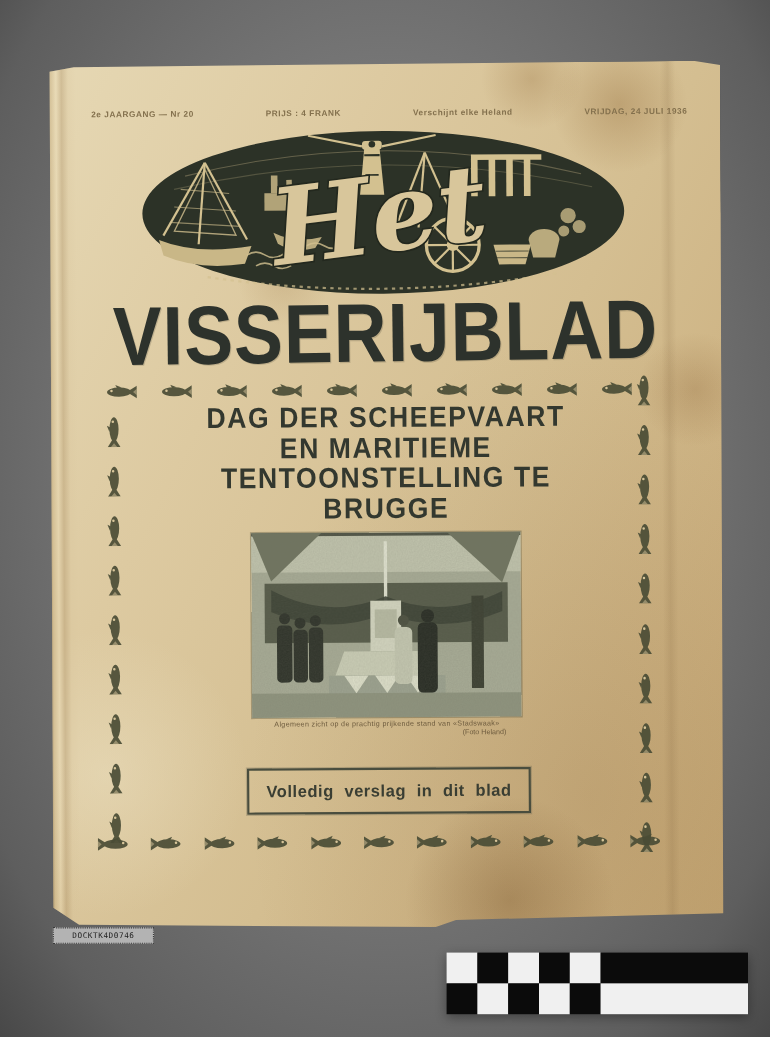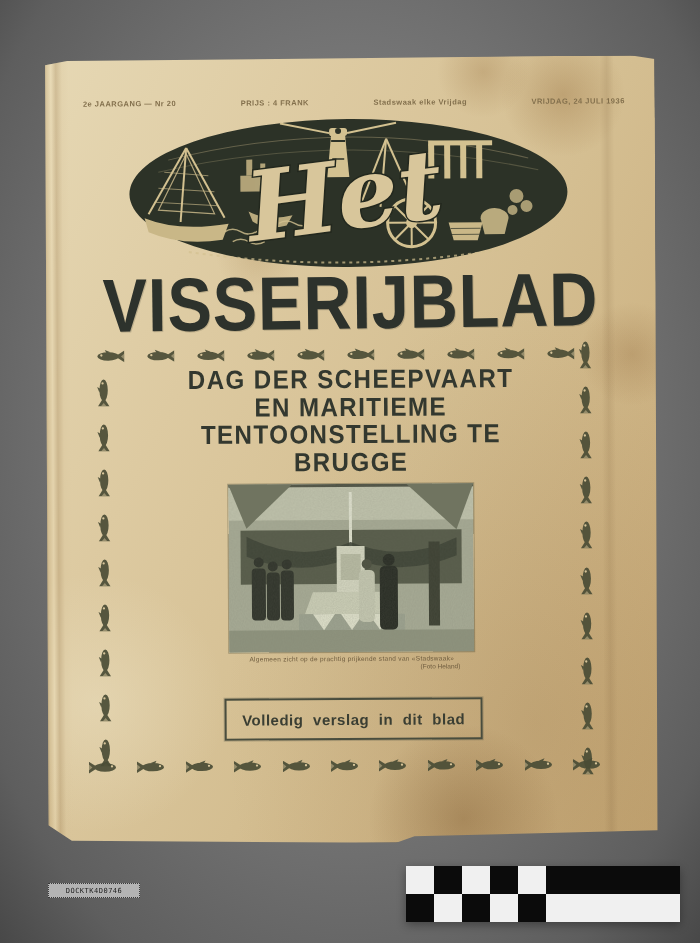--- a/index.html
+++ b/index.html
@@ -86,21 +86,21 @@
   .notice-box{
     position:absolute;left:178px;top:641px;width:254px;height:38px;
     border:2px solid #494d3e;display:flex;align-items:center;justify-content:center;
     box-shadow:0 0 0 1px rgba(73,77,62,0.25);
   }
   .notice-box span{
     font-weight:bold;font-size:15px;color:#3a3e33;letter-spacing:0.5px;word-spacing:5px;
   }
   
   .archive-label{
-    position:absolute;left:48px;top:883px;width:92px;height:15px;
+    position:absolute;left:48px;top:843px;width:92px;height:15px;
     background:#b3b3b3;border:1px dotted #3a3a3a;box-sizing:border-box;
     display:flex;align-items:center;justify-content:center;
     font-family:"DejaVu Sans Mono", monospace;font-size:7px;color:#222;letter-spacing:0.5px;
   }
   
   .calibration{
     position:absolute;left:406px;top:866px;
     filter:drop-shadow(0 3px 5px rgba(0,0,0,0.35));
   }
   .cal-row{display:flex;}
@@ -108,21 +108,21 @@
   .cal-cell.bar{width:134px;}
 </style>
 </head>
 <body>
 
 <div class="paper">
 
   <div class="meta-line">
     <span>2e JAARGANG — Nr 20</span>
     <span>PRIJS : 4 FRANK</span>
-    <span>Stadswaak elke Vrijdag</span>
+    <span>Verschijnt elke Heland</span>
     <span>VRIJDAG, 24 JULI 1936</span>
   </div>
 
   <div class="masthead">
     <svg viewBox="0 0 440 152" width="440" height="152">
       <ellipse cx="220" cy="76" rx="219" ry="74" fill="#2c3227"></ellipse>
       <path d="M40,42 Q220,-2 400,42" stroke="#cdbb8b" stroke-width="1" fill="none" opacity="0.35"></path>
       <path d="M30,54 Q220,12 410,54" stroke="#cdbb8b" stroke-width="1" fill="none" opacity="0.25"></path>
 
       <g>

